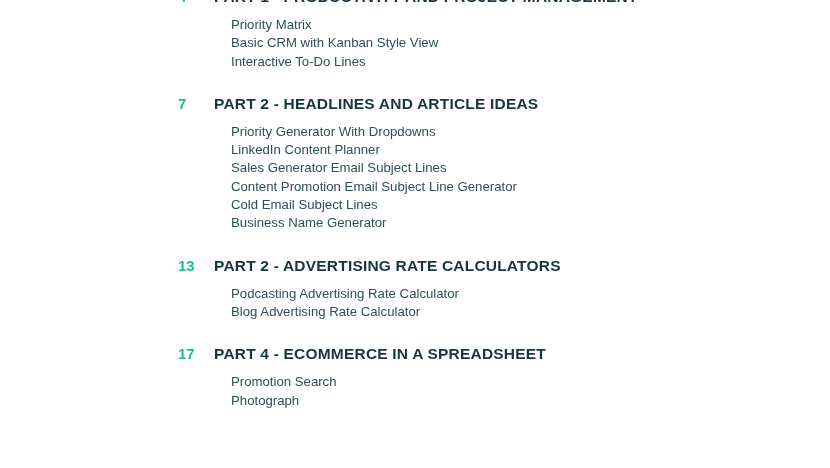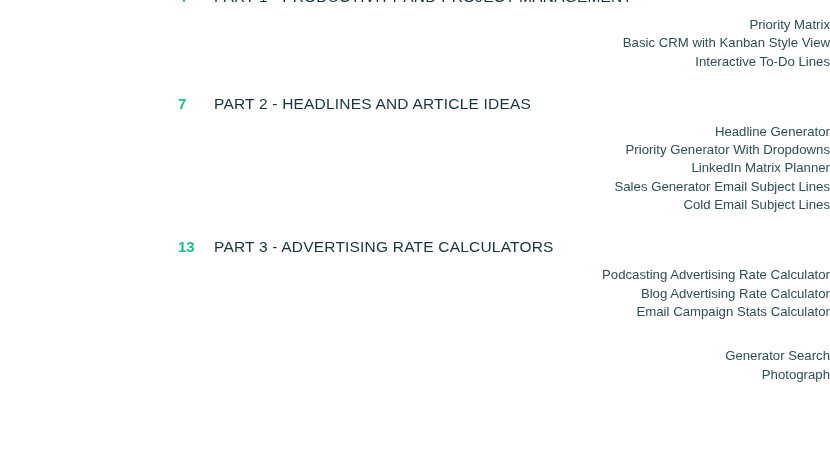--- a/index.html
+++ b/index.html
@@ -39,30 +39,29 @@
     width: 36px;
     flex: 0 0 36px;
     color: #18c08f;
     font-weight: bold;
     font-size: 15px;
     line-height: 22px;
     text-align: left;
   }
   .part-title {
     color: #16353c;
-    font-weight: normal;
+    font-weight: bold;
     font-size: 15.5px;
     line-height: 22px;
     letter-spacing: 0.2px;
     white-space: nowrap;
   }
   .items {
     padding-left: 231px;
     padding-top: 4px;
-    text-align: right;
   }
   .item {
     color: #2e4f56;
     font-size: 13.2px;
     line-height: 18.3px;
     white-space: nowrap;
   }
   .gap {
     height: 22px;
   }
@@ -86,45 +85,49 @@
     </div>
 
     <div class="gap"></div>
 
     <div class="part">
       <div class="part-head">
         <span class="part-num">7</span>
         <span class="part-title">PART 2 - HEADLINES AND ARTICLE IDEAS</span>
       </div>
       <div class="items">
-        <div class="item">Headline Generator</div>
         <div class="item">Priority Generator With Dropdowns</div>
-        <div class="item">LinkedIn Matrix Planner</div>
+        <div class="item">LinkedIn Content Planner</div>
         <div class="item">Sales Generator Email Subject Lines</div>
+        <div class="item">Content Promotion Email Subject Line Generator</div>
         <div class="item">Cold Email Subject Lines</div>
+        <div class="item">Business Name Generator</div>
       </div>
     </div>
 
     <div class="gap"></div>
 
     <div class="part">
       <div class="part-head">
         <span class="part-num">13</span>
-        <span class="part-title">PART 3 - ADVERTISING RATE CALCULATORS</span>
+        <span class="part-title">PART 2 - ADVERTISING RATE CALCULATORS</span>
       </div>
       <div class="items">
         <div class="item">Podcasting Advertising Rate Calculator</div>
         <div class="item">Blog Advertising Rate Calculator</div>
-        <div class="item">Email Campaign Stats Calculator</div>
       </div>
     </div>
 
     <div class="gap"></div>
 
     <div class="part">
+      <div class="part-head">
+        <span class="part-num">17</span>
+        <span class="part-title">PART 4 - ECOMMERCE IN A SPREADSHEET</span>
+      </div>
       <div class="items">
-        <div class="item">Generator Search</div>
+        <div class="item">Promotion Search</div>
         <div class="item">Photograph</div>
       </div>
     </div>
 
   </div>
 </div>
 
 </body></html>

